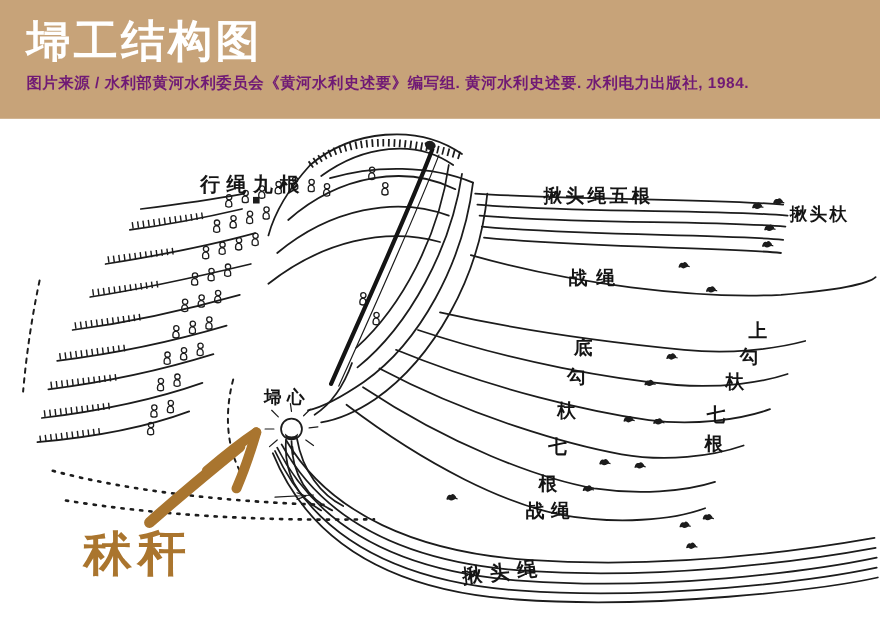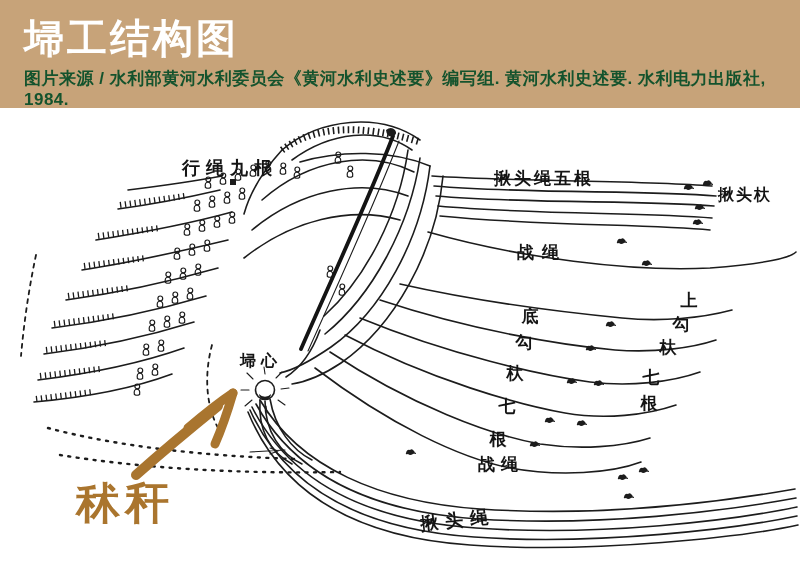--- a/index.html
+++ b/index.html
@@ -2,21 +2,21 @@
 <html><head>
 <meta charset="utf-8">
 <style>
   html,body{margin:0;padding:0;background:#ffffff;}
   body{font-family:"Liberation Sans","DejaVu Sans",sans-serif;}
   #stage{position:relative;width:800px;height:577px;background:#ffffff;overflow:hidden;}
   #diagram-svg{position:absolute;left:0;top:0;width:800px;height:577px;}
   .hdr{position:absolute;left:0;top:0;width:800px;height:108px;background:#c7a379;z-index:5;
        box-sizing:border-box;padding:14px 0 12px 24px;}
   .hdr h1{margin:0;color:#ffffff;font-size:40px;font-weight:bold;letter-spacing:3px;line-height:1.2;}
-  .hdr .src{margin-top:5px;color:#14532d;font-size:17px;font-weight:bold;letter-spacing:0.5px;}
+  .hdr .src{margin-top:5px;color:#701a75;font-size:14px;font-weight:bold;letter-spacing:0.5px;}
   
   .ink{stroke:#1c1c1c;fill:none;stroke-width:1.6;stroke-linecap:round;stroke-linejoin:round;}
   .ink-thin{stroke:#1c1c1c;fill:none;stroke-width:1.1;stroke-linecap:round;}
   .ink-thick{stroke:#141414;fill:none;stroke-width:3.8;stroke-linecap:round;}
   .fringe{stroke:#1c1c1c;fill:none;stroke-width:7;stroke-dasharray:1.6 3.4;}
   .comb{stroke:#1c1c1c;fill:none;stroke-width:6;stroke-dasharray:1.3 3.6;}
   .dots{stroke:#1c1c1c;fill:none;stroke-width:2.4;stroke-dasharray:2 6.5;stroke-linecap:round;}
   .dash{stroke:#1c1c1c;fill:none;stroke-width:1.8;stroke-dasharray:4 5;stroke-linecap:round;}
   .blob{fill:#1c1c1c;stroke:none;}
   .lbl{fill:#141414;font-weight:600;}

